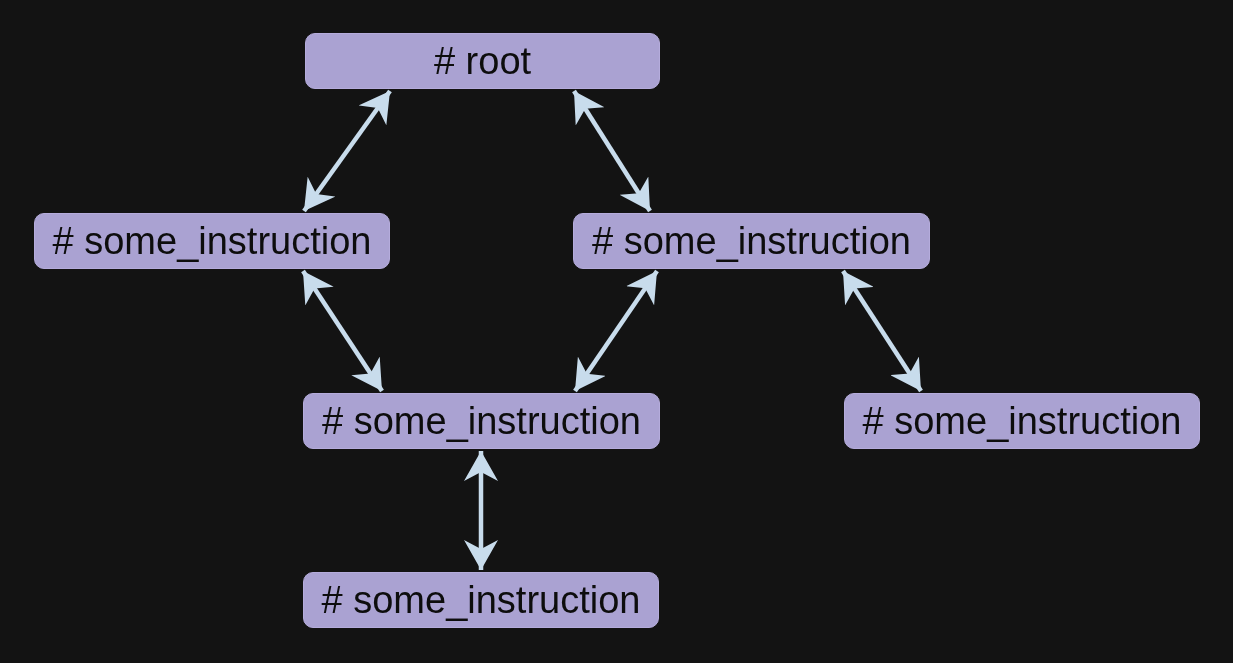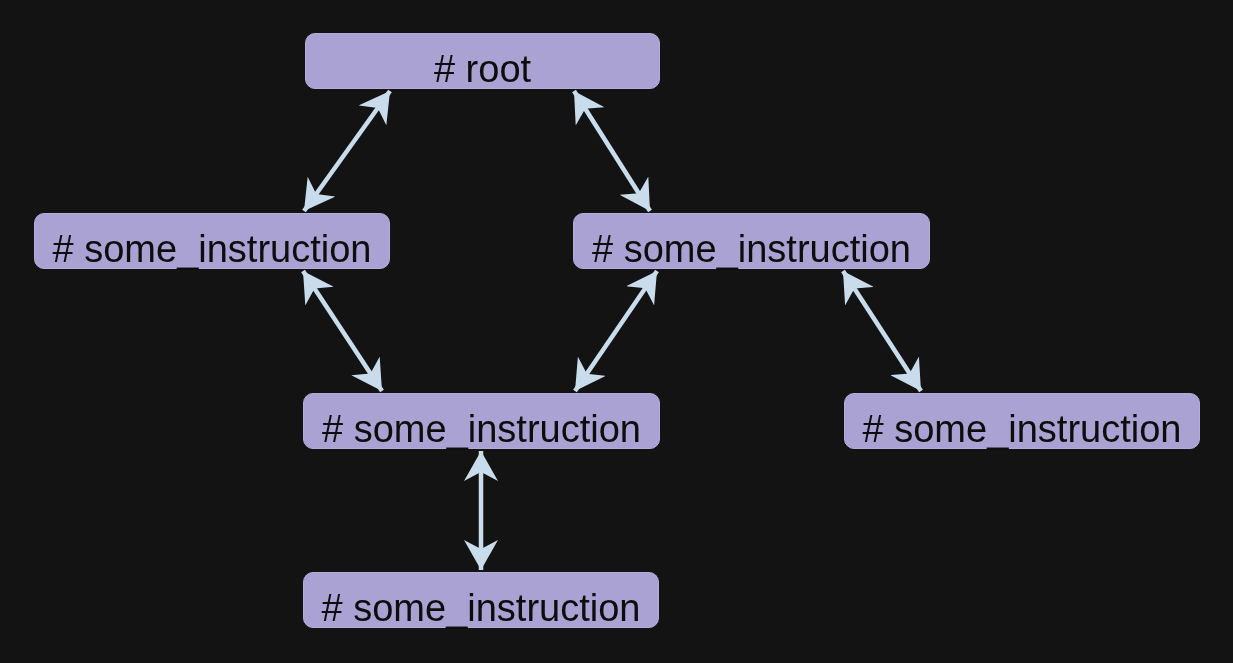--- a/index.html
+++ b/index.html
@@ -23,21 +23,21 @@
     height: 100%;
   }
   .edge {
     stroke: var(--arrow, #c8dcec);
     stroke-width: 4.5;
   }
   .node {
     position: absolute;
     box-sizing: border-box;
     display: flex;
-    align-items: flex-end;
+    align-items: center;
     justify-content: center;
     background: var(--node-fill, #aaa2d2);
     border: 1px solid var(--node-border, #b5acdc);
     border-radius: 10px;
     color: var(--node-text, #0d0d0d);
     font-size: 38px;
     line-height: 1;
     white-space: nowrap;
   }
 </style>

